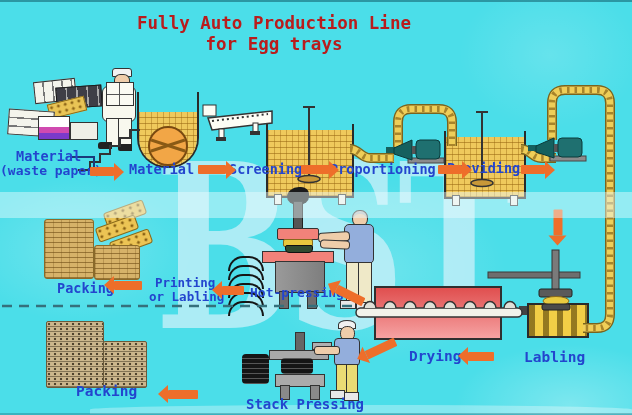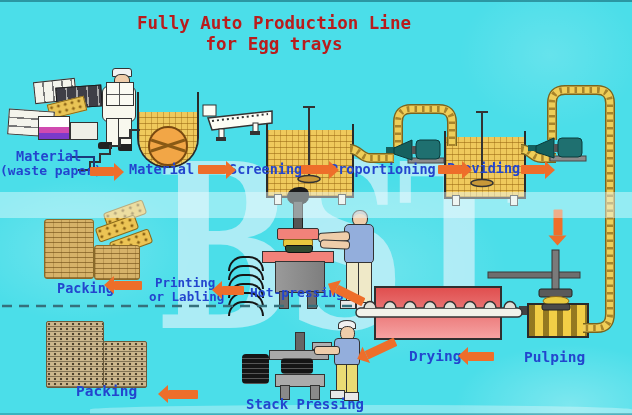--- a/index.html
+++ b/index.html
@@ -263,21 +263,21 @@
   <div class="arrow" style="left:222px;top:286px;width:22px;transform:rotate(180deg);"></div>
   <div class="arrow" style="left:114px;top:281px;width:28px;transform:rotate(180deg);"></div>
   <div class="arrow" style="left:168px;top:390px;width:30px;transform:rotate(180deg);"></div>
 
   <div class="lbl" style="left:16px;top:148px;">Material</div>
   <div class="lbl" style="left:0px;top:163px;font-size:13px;">(waste paper)</div>
   <div class="lbl" style="left:129px;top:161px;">Material</div>
   <div class="lbl" style="left:229px;top:161px;">Screening</div>
   <div class="lbl" style="left:330px;top:161px;">Proportioning</div>
   <div class="lbl" style="left:447px;top:160px;">Providing</div>
-  <div class="lbl big" style="left:524px;top:349px;">Pulping</div>
+  <div class="lbl big" style="left:524px;top:349px;">Labling</div>
   <div class="lbl big" style="left:409px;top:348px;">Drying</div>
   <div class="lbl" style="left:250px;top:285px;font-size:13px;">Hot-pressing</div>
   <div class="lbl sm" style="left:155px;top:275px;">Printing</div>
   <div class="lbl sm" style="left:149px;top:289px;">or Labling</div>
   <div class="lbl" style="left:57px;top:280px;">Packing</div>
   <div class="lbl big" style="left:246px;top:396px;font-size:14px;">Stack Pressing</div>
   <div class="lbl big" style="left:76px;top:383px;">Packing</div>
 
   <div class="band"></div>
 

